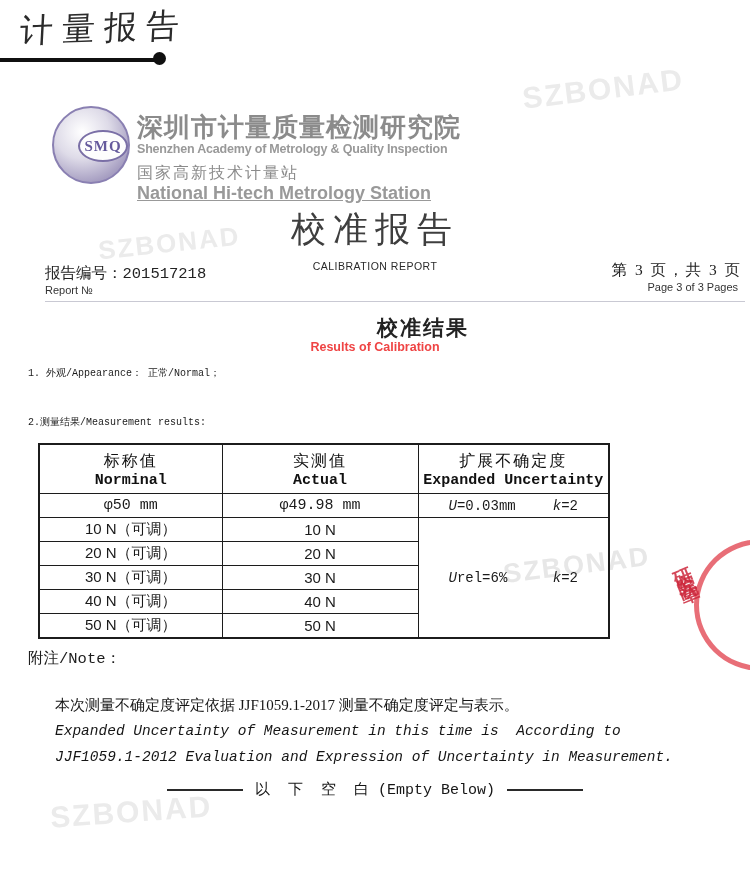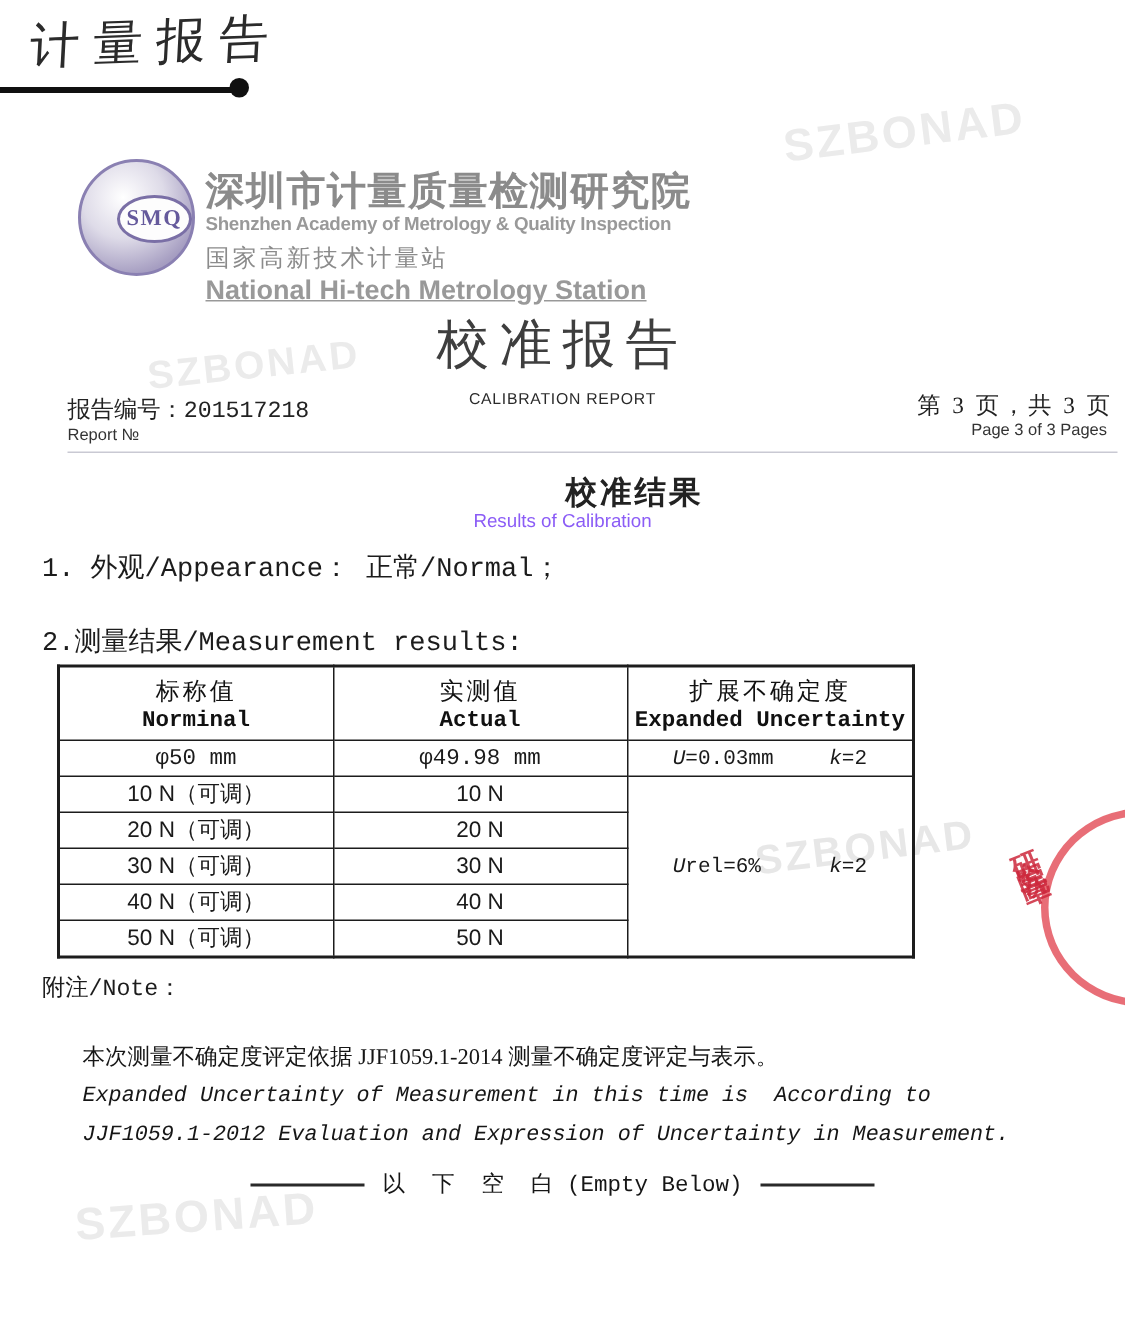--- a/index.html
+++ b/index.html
@@ -51,22 +51,22 @@
   }
   
   .mono{font-family:"Liberation Mono","DejaVu Sans Mono",monospace;}
   .meta-left-cn{position:absolute;left:45px;top:263px;font-size:15.5px;color:#222;z-index:1;}
   .meta-left-en{position:absolute;left:45px;top:284px;font-size:11px;color:#333;z-index:1;font-family:"Liberation Sans",sans-serif;}
   .meta-right-cn{position:absolute;right:8px;top:260px;font-size:15.5px;color:#222;z-index:1;letter-spacing:2px;}
   .meta-right-en{position:absolute;right:12px;top:281px;font-size:11px;color:#333;z-index:1;font-family:"Liberation Sans",sans-serif;}
   .divider{position:absolute;left:45px;top:301px;width:700px;height:1px;background:#c9c9d3;z-index:1;}
   
   .results-cn{position:absolute;left:0;top:314px;width:100%;text-align:center;font-size:21px;font-weight:700;color:#222;letter-spacing:2px;z-index:1;padding-left:48px;}
-  .results-en{position:absolute;left:0;top:340px;width:100%;text-align:center;font-size:12.5px;color:#8b5cf6;z-index:1;font-family:"Liberation Sans",sans-serif;}
-  .item-line{position:absolute;left:28px;font-size:18px;color:#1c1c1c;z-index:1;white-space:pre;}
+  .results-en{position:absolute;left:0;top:340px;width:100%;text-align:center;font-size:12.5px;color:#ef4444;z-index:1;font-family:"Liberation Sans",sans-serif;font-weight:bold;}
+  .item-line{position:absolute;left:28px;font-size:10px;color:#1c1c1c;z-index:1;white-space:pre;}
   .item1{top:366px;}
   .item2{top:415px;}
   
   .meas-table{
     position:absolute;left:38px;top:443px;width:570px;z-index:1;
     border-collapse:collapse;table-layout:fixed;background:transparent;
   }
   .meas-table td,.meas-table th{border:1.6px solid #1c1c1c;padding:0;text-align:center;vertical-align:middle;background:transparent;}
   .meas-table{border:2px solid #1c1c1c;}
   .h-cn{font-size:16px;font-weight:400;color:#111;letter-spacing:2px;padding-top:3px;}
@@ -194,21 +194,21 @@
       </tr>
       <tr class="force-row">
         <td>50 N（可调）</td>
         <td>50 N</td>
       </tr>
     </tbody>
   </table>
 
   <div class="note-label mono">附注/Note：</div>
   <div class="note-body">
-    <div>本次测量不确定度评定依据 JJF1059.1-2014 测量不确定度评定与表示。</div>
+    <div>本次测量不确定度评定依据 JJF1059.1-2017 测量不确定度评定与表示。</div>
     <div class="note-en">Expanded Uncertainty of Measurement in this time is  According to</div>
     <div class="note-en">JJF1059.1-2012 Evaluation and Expression of Uncertainty in Measurement.</div>
   </div>
 
   <div class="empty-row">
     <div class="empty-dash"></div>
     <span class="empty-text">以  下  空  白 (Empty Below)</span>
     <div class="empty-dash"></div>
   </div>
 

